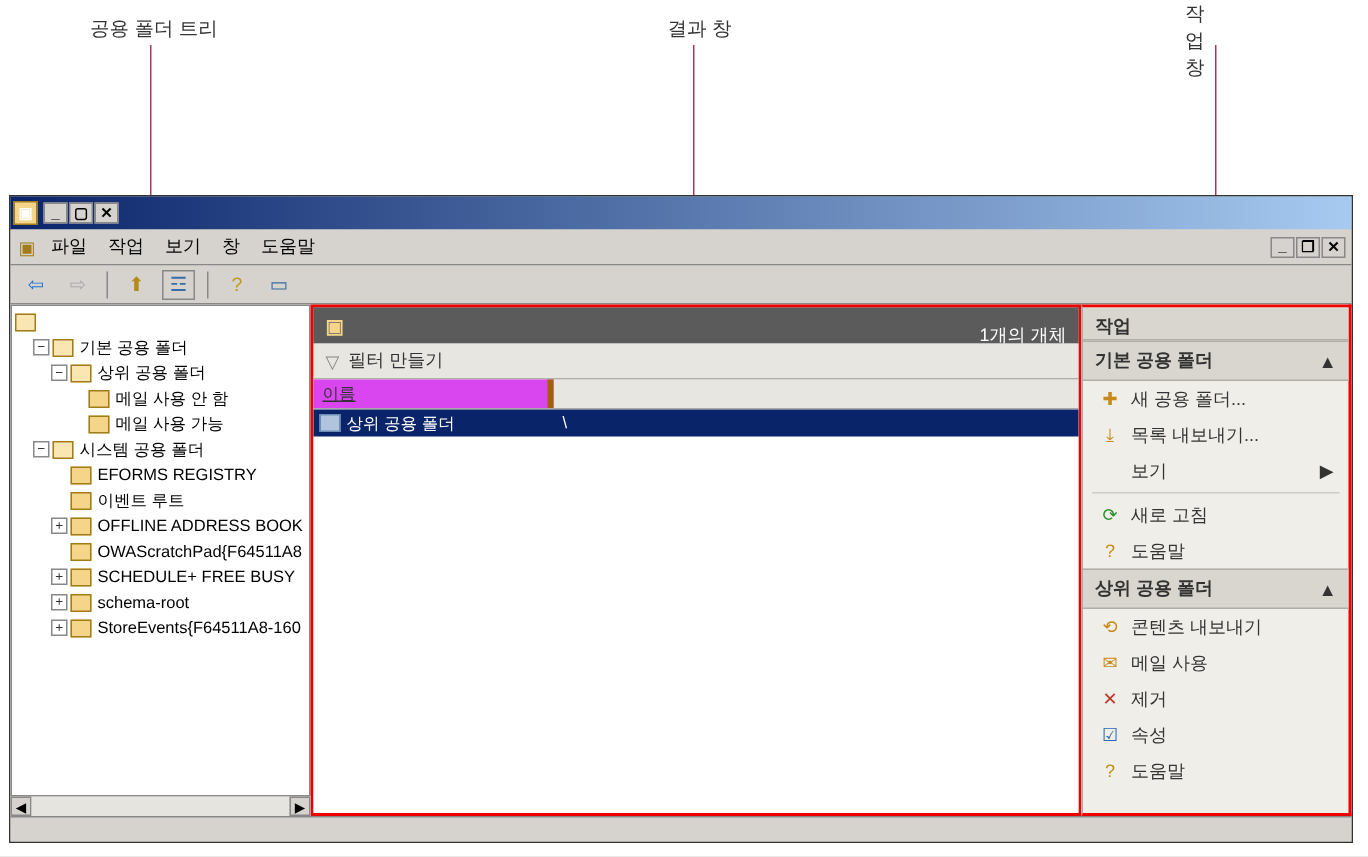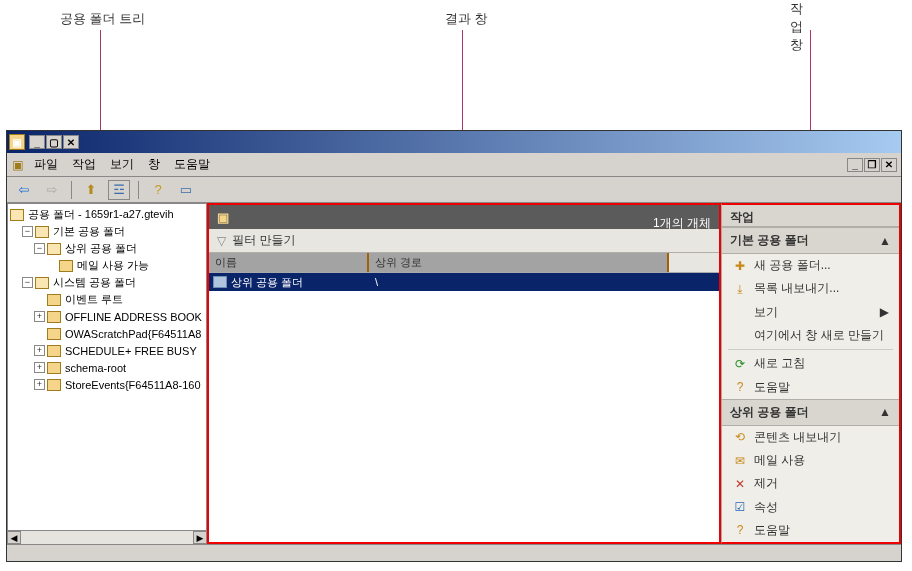--- a/index.html
+++ b/index.html
@@ -46,21 +46,21 @@
 .ind3 { margin-left:36px; }
 
 
 .midpane { flex:1; background:#d6d3ce; display:flex; flex-direction:column; }
 .midhdr { height:24px; background:#5b5b5b; color:#fff; display:flex; align-items:center; padding:0 8px; font-size:12px; font-weight:bold; }
 .midhdr .icon { margin-right:6px; color:#f4d58a; font-size:13px; }
 .midhdr .count { margin-left:auto; font-weight:normal;margin-top:12px; }
 .filterbar { height:24px; background:#e8e6e0; border-bottom:1px solid #b0aea6; display:flex; align-items:center; padding:0 8px; font-size:12px; color:#333; }
 .filterbar .ficon { margin-right:6px; color:#888; }
 .colhdr { height:20px; display:flex; background:#e8e6e0; border-bottom:1px solid #aaa; }
-.col { border-right:2px solid #a16207; font-size:11px; padding:2px 6px; color:#333; background:#a3a3a3; }
+.col { border-right:4px solid #a16207; font-size:11px; padding:2px 6px; color:#333; background:#d946ef;text-decoration:underline; }
 .col.c1 { width:160px; }
 .col.c2 { width:300px; }
 .midlist { flex:1; background:#fff; }
 .row { display:flex; height:18px; align-items:center; font-size:11px; }
 .row.sel { background:#0a246a; color:#fff; }
 .row .cell1 { width:160px; padding-left:4px; display:flex; align-items:center; }
 .row .cell2 { width:300px; padding-left:6px; }
 
 
 .rightpane { width:180px; background:#efeee8; border-left:1px solid #aaa; display:flex; flex-direction:column; font-size:12px; }
@@ -126,41 +126,50 @@
       <div class="tbtn" style="color:#c39b1a;">?</div>
       <div class="tbtn" style="color:#3a6da8;">▭</div>
     </div>
 
     <div class="body3">
 
       <div class="leftpane redbox">
         <div style="flex:1;">
         <div class="node">
               <span class="fld open"></span>
-              <span class="lbl">공용 폴더 - 1659r1-a27.gtevih</span>
             </div>
         <div class="node ind1">
               <span class="tw">−</span>
               <span class="fld open"></span>
               <span class="lbl">기본 공용 폴더</span>
             </div>
         <div class="node ind2">
               <span class="tw">−</span>
               <span class="fld open"></span>
               <span class="lbl">상위 공용 폴더</span>
             </div>
         <div class="node ind3">
               <span class="tw blank"></span>
               <span class="fld"></span>
+              <span class="lbl">메일 사용 안 함</span>
+            </div>
+        <div class="node ind3">
+              <span class="tw blank"></span>
+              <span class="fld"></span>
               <span class="lbl">메일 사용 가능</span>
             </div>
         <div class="node ind1">
               <span class="tw">−</span>
               <span class="fld open"></span>
               <span class="lbl">시스템 공용 폴더</span>
+            </div>
+        <div class="node ind2">
+              <span class="tw blank"></span>
+              <span class="fld"></span>
+              <span class="lbl">EFORMS REGISTRY</span>
             </div>
         <div class="node ind2">
               <span class="tw blank"></span>
               <span class="fld"></span>
               <span class="lbl">이벤트 루트</span>
             </div>
         <div class="node ind2">
               <span class="tw">+</span>
               <span class="fld"></span>
               <span class="lbl">OFFLINE ADDRESS BOOK</span>
@@ -192,21 +201,20 @@
         <div class="midhdr">
           <span class="icon">▣</span>
           <span class="count">1개의 개체</span>
         </div>
         <div class="filterbar">
           <span class="ficon">▽</span>
           <span>필터 만들기</span>
         </div>
         <div class="colhdr">
           <div class="col c1">이름</div>
-          <div class="col c2">상위 경로</div>
         </div>
         <div class="midlist">
           <div class="row sel">
             <div class="cell1">
                 <span class="fld" style="background:#b0c4de;border-color:#6b8fb4;"></span>
                 <span>상위 공용 폴더</span>
               </div>
             <div class="cell2">\</div>
           </div>
         </div>
@@ -224,24 +232,20 @@
           </div>
         <div class="ritem">
             <span class="ri" style="color:#c78a1a;">⤓</span>
             <span>목록 내보내기...</span>
           </div>
         <div class="ritem">
             <span class="ri"></span>
             <span>보기</span>
             <span class="arrow">▶</span>
           </div>
-        <div class="ritem">
-            <span class="ri"></span>
-            <span>여기에서 창 새로 만들기</span>
-          </div>
         <div class="rdiv"></div>
         <div class="ritem">
             <span class="ri" style="color:#2f8f2f;">⟳</span>
             <span>새로 고침</span>
           </div>
         <div class="ritem">
             <span class="ri" style="color:#c78a1a;">?</span>
             <span>도움말</span>
           </div>
         <div class="rsec">

